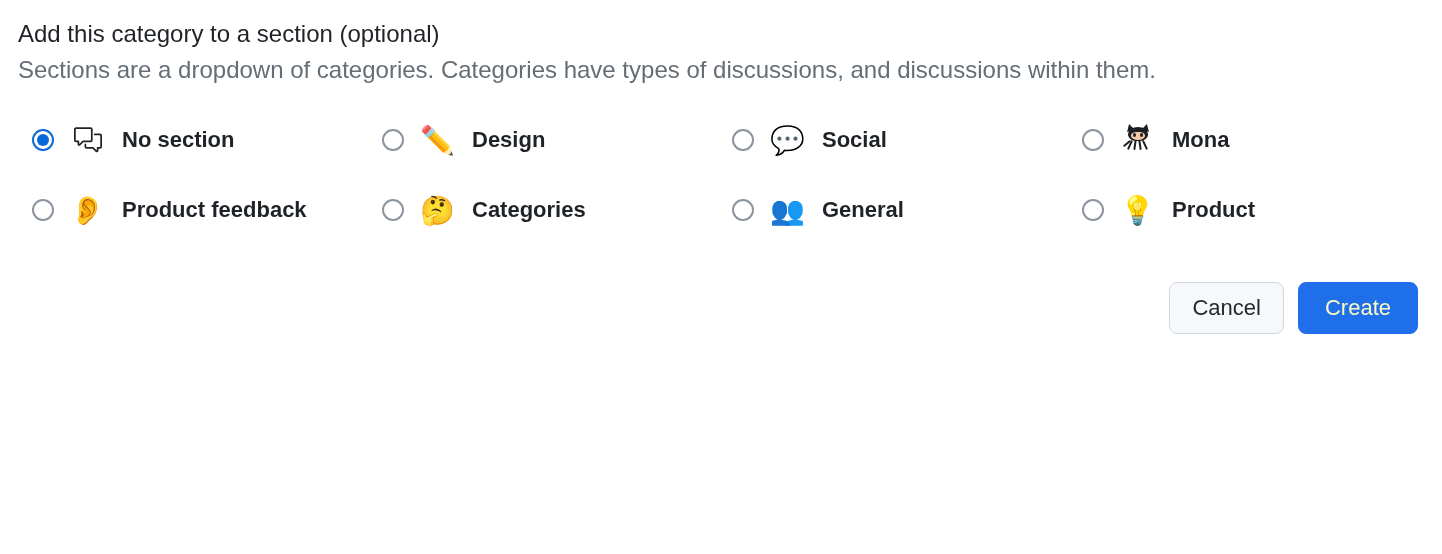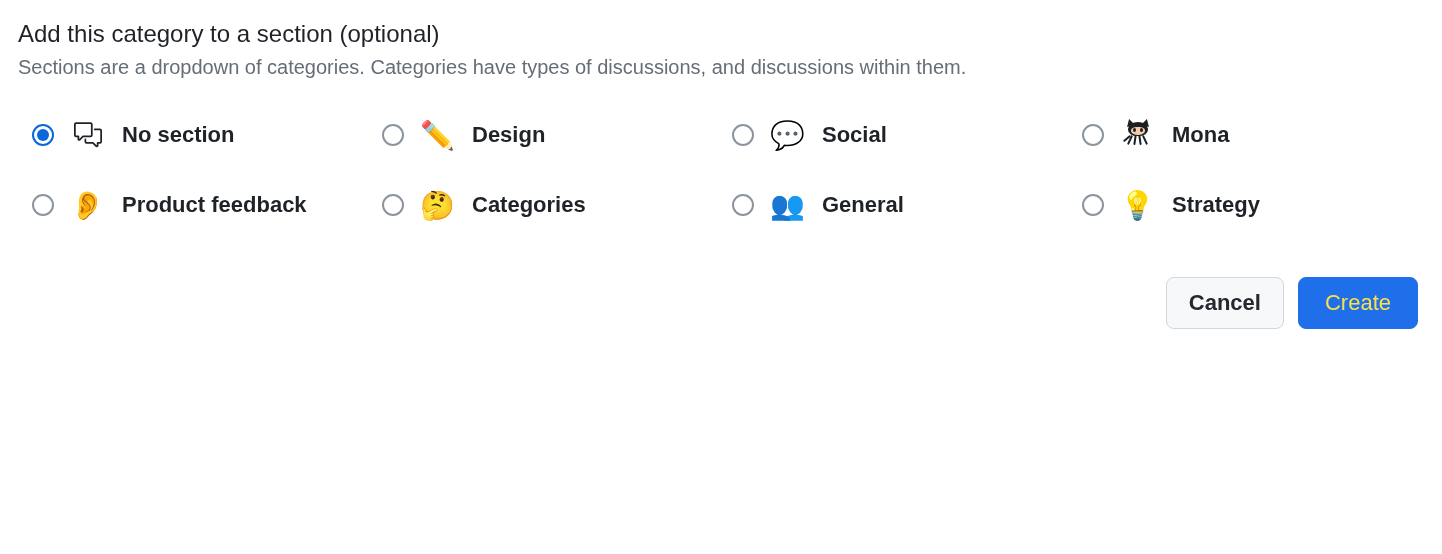--- a/index.html
+++ b/index.html
@@ -13,21 +13,21 @@
       padding: 20px 18px;
       width: 1442px;
     }
     .heading {
       font-size: 24px;
       font-weight: 400;
       color: #1f2328;
       margin-bottom: 8px;
     }
     .subheading {
-      font-size: 20px;
+      font-size: 24px;
       color: #656d76;
       margin-bottom: 40px;
     }
     .options-grid {
       display: grid;
       grid-template-columns: 1fr 1fr 1fr 1fr;
       column-gap: 0;
       row-gap: 38px;
       max-width: 1400px;
     }
@@ -83,34 +83,34 @@
     }
     .footer {
       display: flex;
       justify-content: flex-end;
       gap: 14px;
       margin-top: 56px;
       padding-right: 6px;
     }
     .btn {
       font-size: 22px;
-      font-weight: 700;
+      font-weight: 400;
       padding: 0 22px;
       border-radius: 8px;
       cursor: pointer;
       border: 1px solid;
     }
     .btn-cancel {
       background: #f6f8fa;
       color: #24292f;
       border-color: #d0d7de;
     }
     .btn-create {
       background: #1f6feb;
-      color: #fde047;
+      color: #fef9c3;
       border-color: #1f6feb;
       font-weight: 500;
       padding: 12px 26px;
     }
     .mona {
       position: relative;
       width: 30px;
       height: 30px;
     }
     .mona .head {
@@ -224,21 +224,21 @@
 
   <label class="option">
     <input type="radio" class="radio" name="section" style="">
     <span class="option-icon">👥</span>
     <span class="option-label">General</span>
   </label>
 
   <label class="option">
     <input type="radio" class="radio" name="section" style="">
     <span class="option-icon">💡</span>
-    <span class="option-label">Strategy</span>
+    <span class="option-label">Product</span>
   </label>
 
 </div>
 
 <div class="footer">
   <button class="btn btn-cancel">Cancel</button>
   <button class="btn btn-create">Create</button>
 </div>
 
 </body></html>

